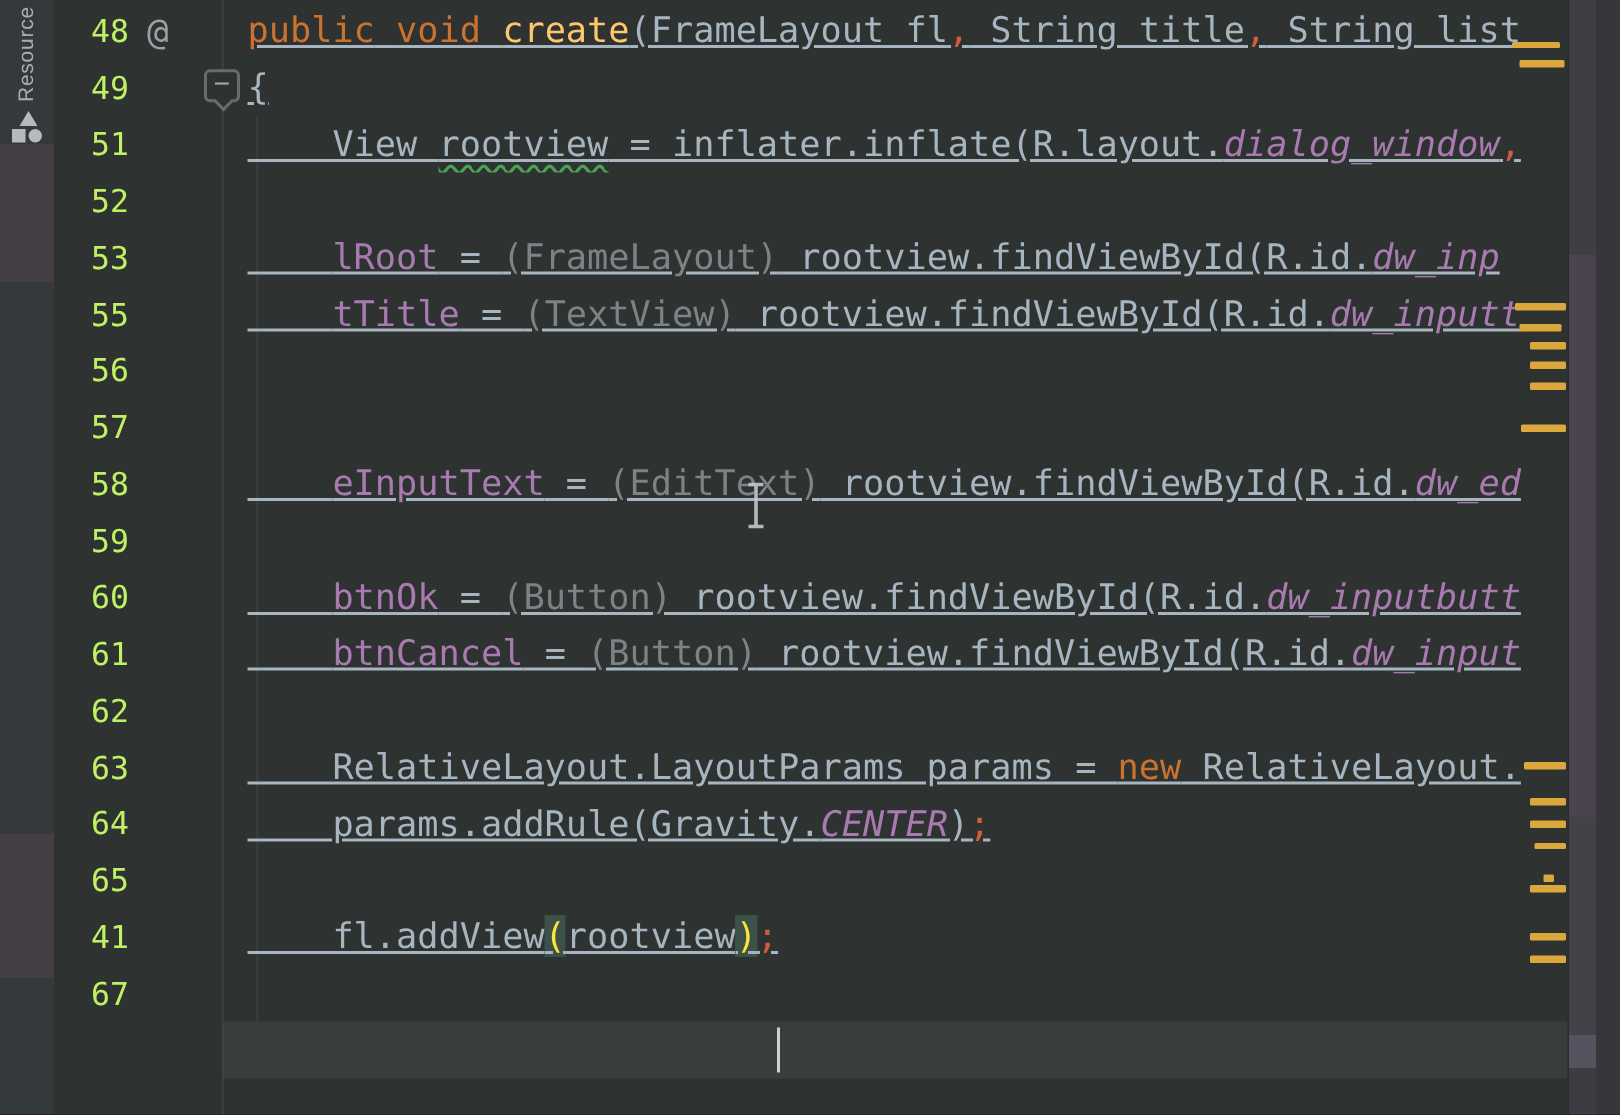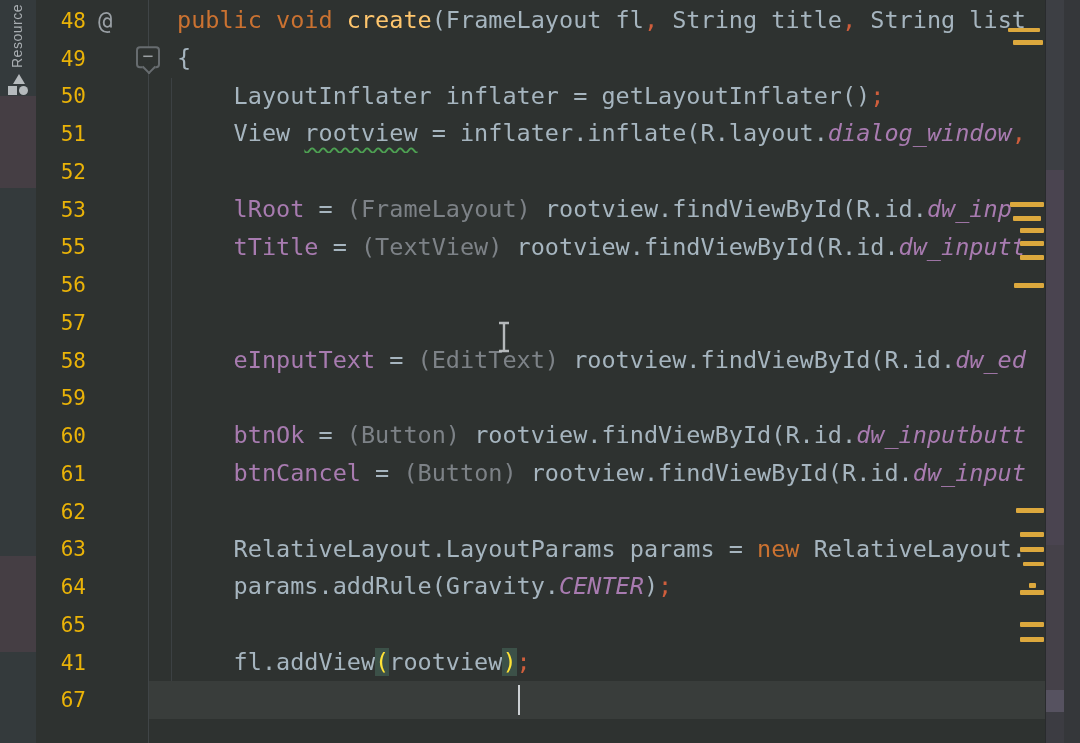--- a/index.html
+++ b/index.html
@@ -11,24 +11,24 @@
   #stripe-label{position:absolute;left:9px;top:68px;transform-origin:0 0;transform:rotate(-90deg);
     white-space:nowrap;font-family:"Liberation Sans",sans-serif;font-size:14px;color:#a9aeb2;letter-spacing:.5px;}
   #res-icon{position:absolute;left:8px;top:74px;width:20px;height:24px;}
   #res-icon .tri{position:absolute;left:5px;top:0;width:0;height:0;
     border-left:6px solid transparent;border-right:6px solid transparent;border-bottom:10px solid #b5babd;}
   #res-icon .sq{position:absolute;left:0;top:12px;width:9px;height:9px;background:#b5babd;}
   #res-icon .ci{position:absolute;left:11px;top:12px;width:9px;height:9px;border-radius:50%;background:#b5babd;}
   
   #lines{position:absolute;left:36px;top:2px;width:1009px;z-index:2;}
   .line{display:flex;height:37.75px;align-items:center;white-space:pre;position:relative;}
-  .lnum{width:50px;text-align:right;font-size:21px;color:#eab308;flex:none;}
+  .lnum{width:50px;text-align:right;font-size:21px;color:#bef264;flex:none;}
   .gzone{width:62px;flex:none;position:relative;height:100%;}
-  .ltext{flex:1;overflow:hidden;padding-left:29px;font-size:23.5px;line-height:37.75px;
-         font-variant-ligatures:none;color:#a6b5bf;}
+  .ltext{flex:1;overflow:hidden;padding-left:17px;font-size:23.5px;line-height:37.75px;
+         font-variant-ligatures:none;color:#a6b5bf;text-decoration:underline;}
   .t-d{color:#a6b5bf}
   .t-k{color:#cb7231}
   .t-m{color:#ffc66d}
   .t-f{color:#a87bb0}
   .t-c{color:#a87bb0;font-style:italic}
   .t-g{color:#7d8287}
   .t-p{color:#cf5e3c}
   .t-b{color:#ffe336;background:#3c5148}
   .t-w{text-decoration-line:underline;text-decoration-style:wavy;text-decoration-color:#4da152;
        text-decoration-thickness:2px;text-underline-offset:6px;}
@@ -57,21 +57,20 @@
 
 <div id="stage">
 
   <div id="cur-line"></div>
   <div id="gutter-sep"></div>
   <div id="indent-guide"></div>
 
   <div id="lines">
       <div class="line"><span class="lnum">48</span><span class="gzone"><span class="g-at">@</span></span><span class="ltext"><span class="t-k">public</span><span class="t-d"> </span><span class="t-k">void</span><span class="t-d"> </span><span class="t-m">create</span><span class="t-d">(FrameLayout fl</span><span class="t-p">,</span><span class="t-d"> String title</span><span class="t-p">,</span><span class="t-d"> String list</span></span></div>
       <div class="line"><span class="lnum">49</span><span class="gzone"><span class="g-fold">−</span></span><span class="ltext"><span class="t-d">{</span></span></div>
-      <div class="line"><span class="lnum">50</span><span class="gzone"></span><span class="ltext"><span class="t-d">    LayoutInflater inflater = getLayoutInflater()</span><span class="t-p">;</span></span></div>
       <div class="line"><span class="lnum">51</span><span class="gzone"></span><span class="ltext"><span class="t-d">    View </span><span class="t-w">rootview</span><span class="t-d"> = inflater.inflate(R.layout.</span><span class="t-c">dialog_window</span><span class="t-p">,</span></span></div>
       <div class="line"><span class="lnum">52</span><span class="gzone"></span><span class="ltext"></span></div>
       <div class="line"><span class="lnum">53</span><span class="gzone"></span><span class="ltext"><span class="t-d">    </span><span class="t-f">lRoot</span><span class="t-d"> = </span><span class="t-g">(FrameLayout)</span><span class="t-d"> rootview.findViewById(R.id.</span><span class="t-c">dw_inp</span></span></div>
       <div class="line"><span class="lnum">55</span><span class="gzone"></span><span class="ltext"><span class="t-d">    </span><span class="t-f">tTitle</span><span class="t-d"> = </span><span class="t-g">(TextView)</span><span class="t-d"> rootview.findViewById(R.id.</span><span class="t-c">dw_inputt</span></span></div>
       <div class="line"><span class="lnum">56</span><span class="gzone"></span></div>
       <div class="line"><span class="lnum">57</span><span class="gzone"></span><span class="ltext"></span></div>
       <div class="line"><span class="lnum">58</span><span class="gzone"></span><span class="ltext"><span class="t-d">    </span><span class="t-f">eInputText</span><span class="t-d"> = </span><span class="t-g">(EditText)</span><span class="t-d"> rootview.findViewById(R.id.</span><span class="t-c">dw_ed</span></span></div>
       <div class="line"><span class="lnum">59</span><span class="gzone"></span><span class="ltext"></span></div>
       <div class="line"><span class="lnum">60</span><span class="gzone"></span><span class="ltext"><span class="t-d">    </span><span class="t-f">btnOk</span><span class="t-d"> = </span><span class="t-g">(Button)</span><span class="t-d"> rootview.findViewById(R.id.</span><span class="t-c">dw_inputbutt</span></span></div>
       <div class="line"><span class="lnum">61</span><span class="gzone"></span><span class="ltext"><span class="t-d">    </span><span class="t-f">btnCancel</span><span class="t-d"> = </span><span class="t-g">(Button)</span><span class="t-d"> rootview.findViewById(R.id.</span><span class="t-c">dw_input</span></span></div>

